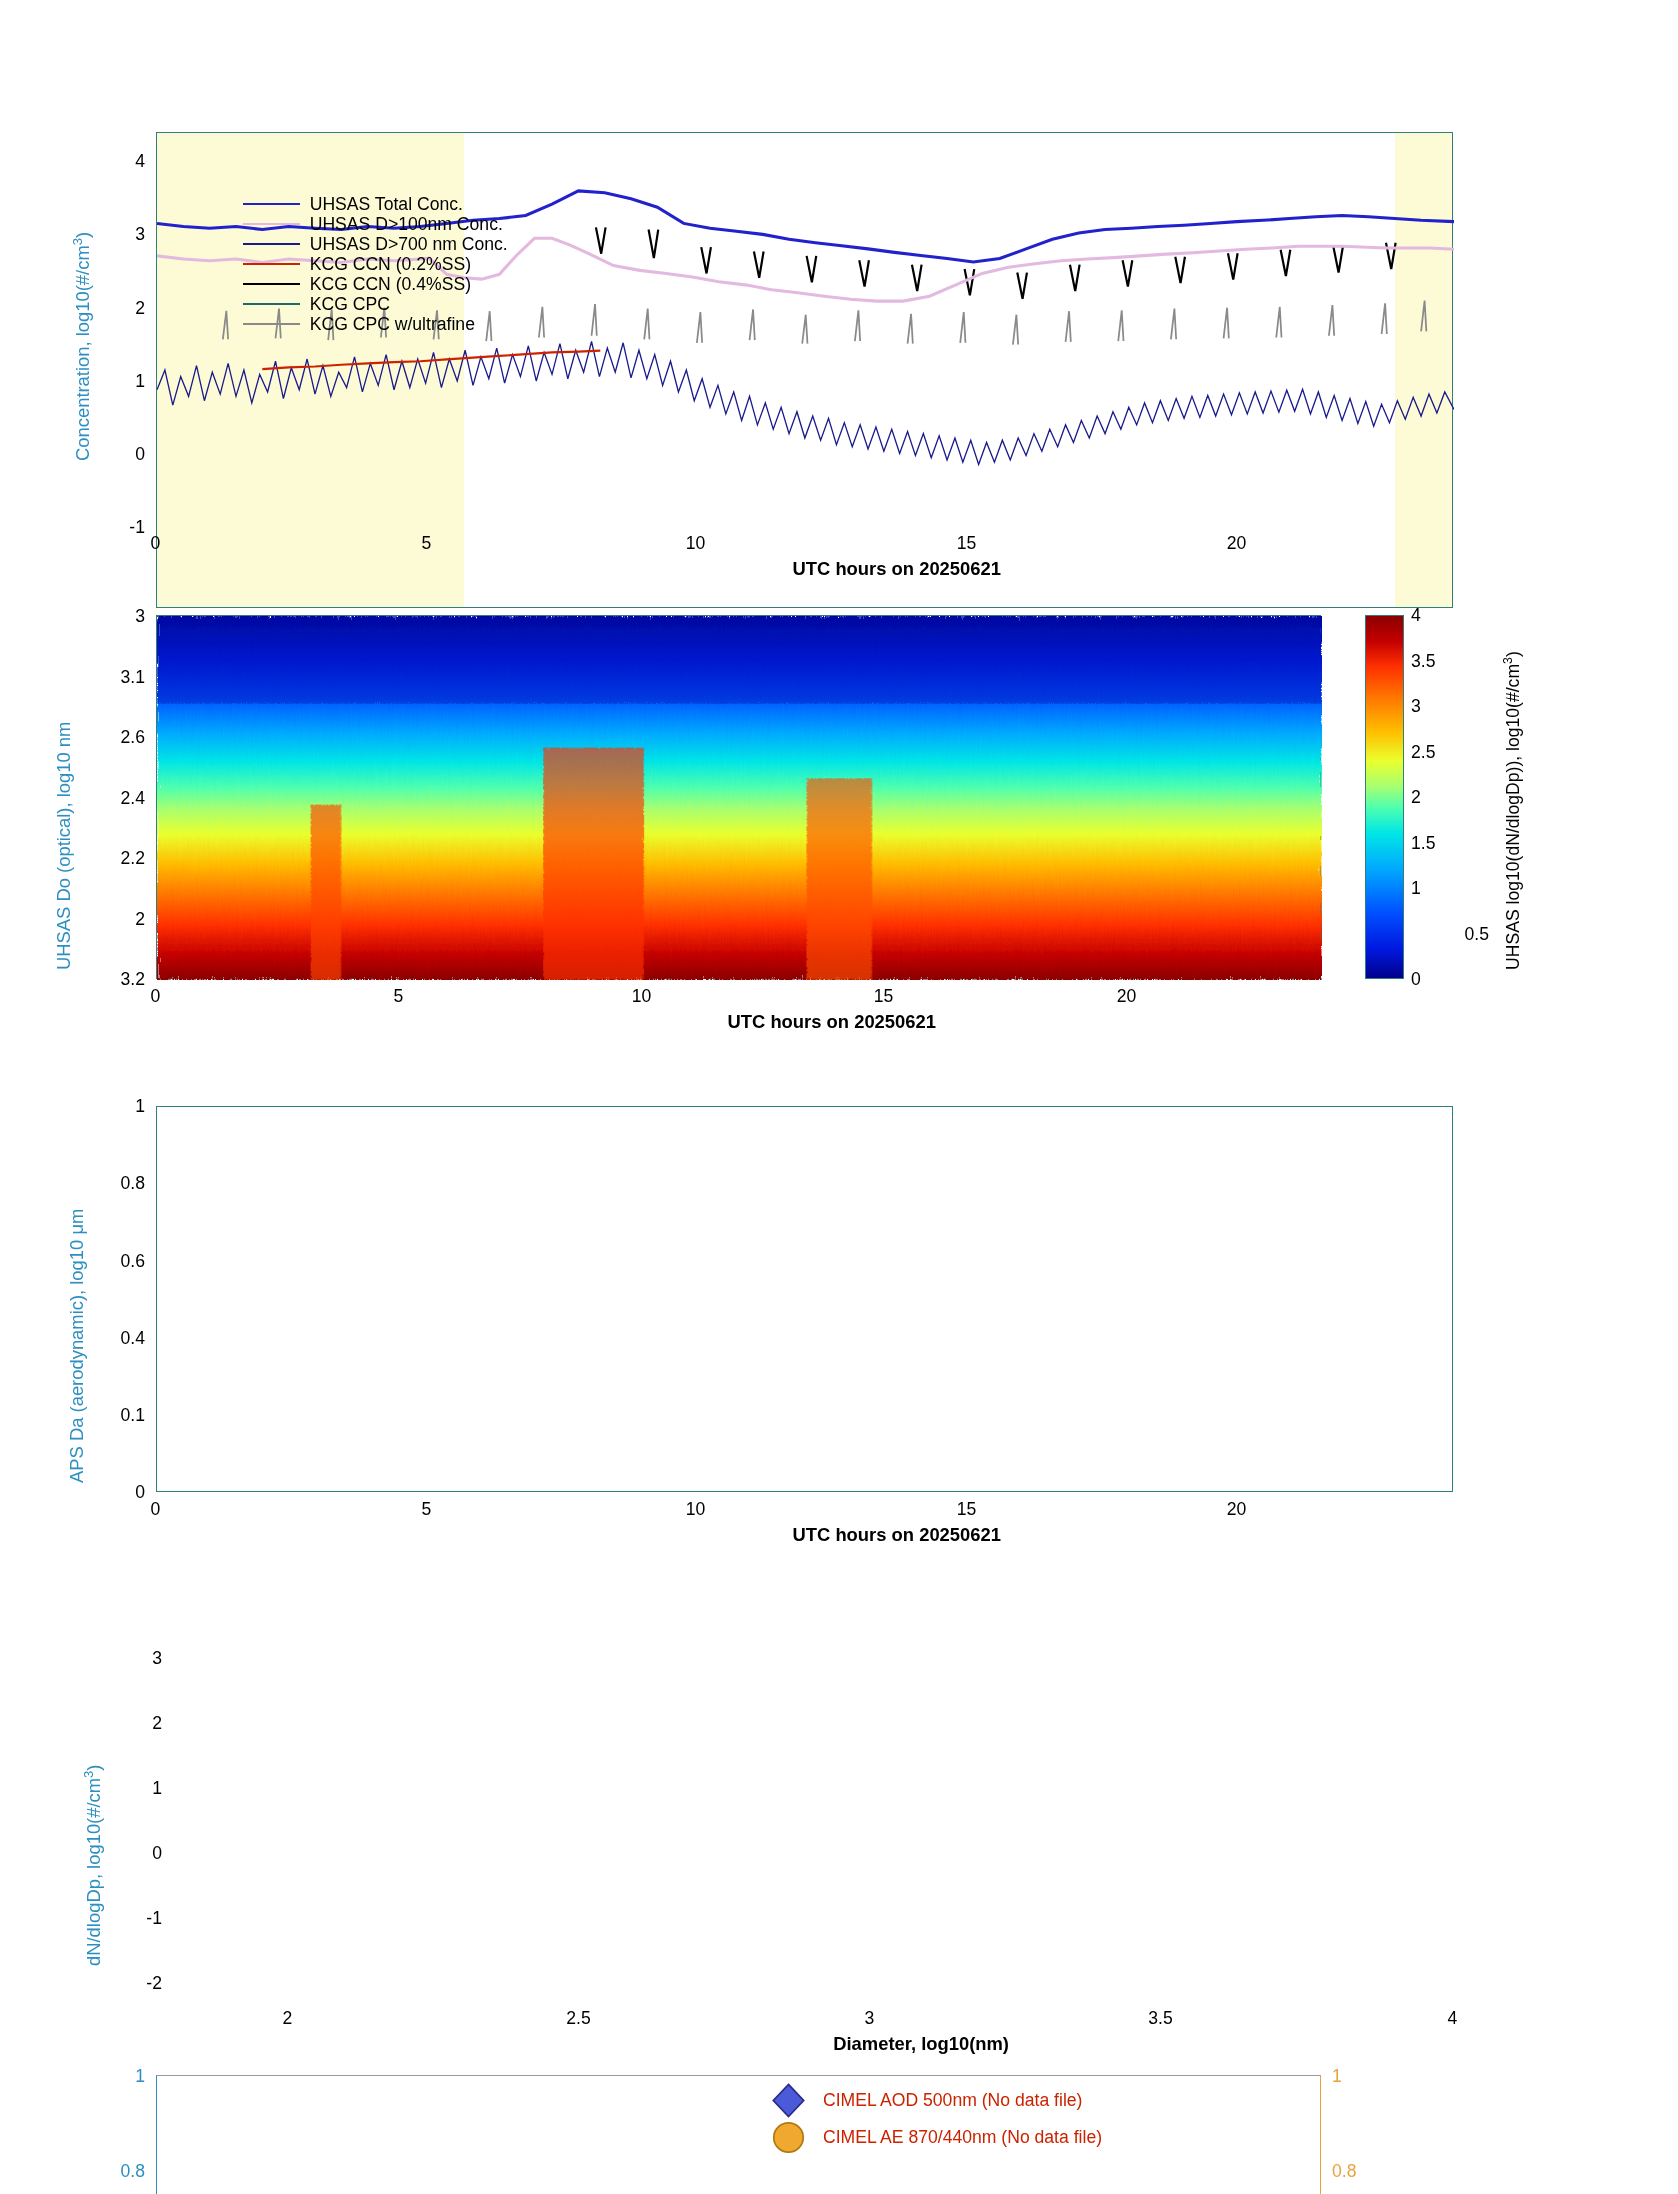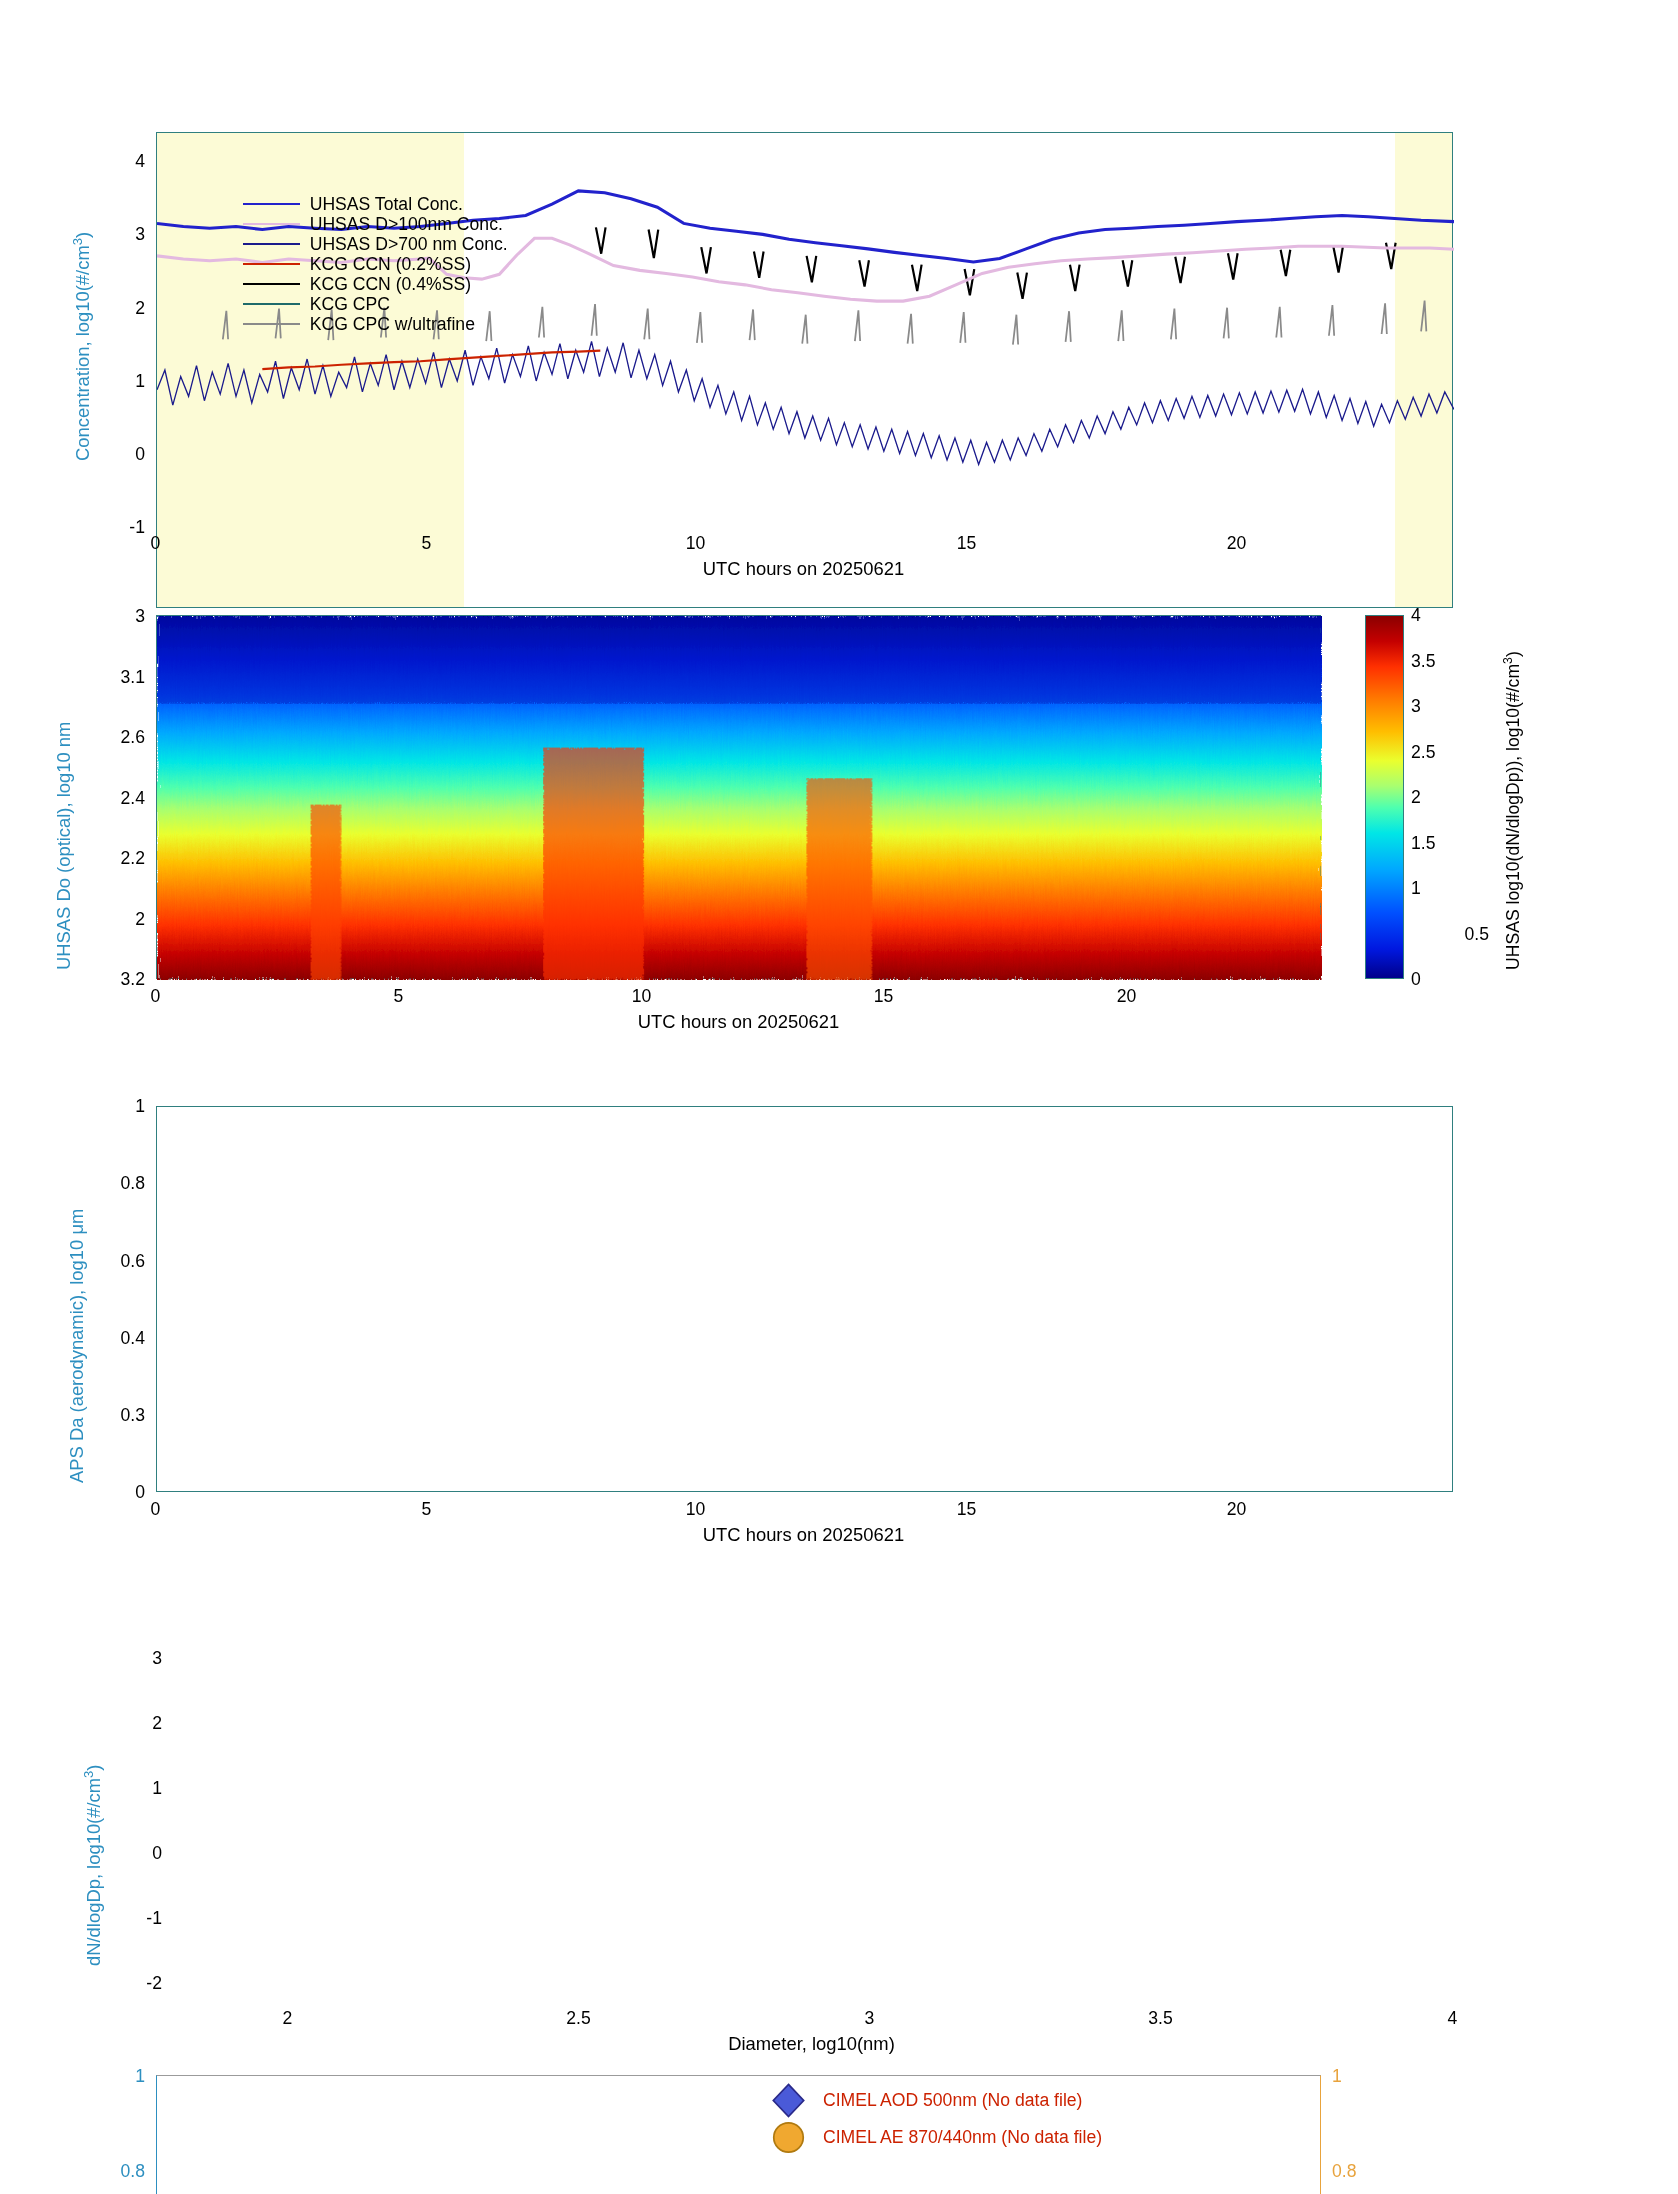--- a/index.html
+++ b/index.html
@@ -6,21 +6,21 @@
   body{width:1679px;height:2633px;font-family:"Liberation Sans",sans-serif;color:#000;}
   .page{position:relative;width:1679px;height:2633px;background:#fff;}
 
   
   .panel{position:absolute;}
   .axes{position:absolute;box-sizing:border-box;border:1.3px solid #2f7f7f;background:#fff;}
   .axes-open{position:absolute;box-sizing:border-box;background:#fff;}
 
   .tick-lbl{position:absolute;font-size:17.6px;color:#000;text-align:center;white-space:nowrap;}
   .tick-lbl-r{position:absolute;font-size:17.6px;color:#000;text-align:right;white-space:nowrap;}
-  .xlabel{position:absolute;font-size:18.4px;color:#000;text-align:center;white-space:nowrap;}
+  .xlabel{position:absolute;font-size:18.4px;color:#000;text-align:right;white-space:nowrap;font-weight:bold;}
   .ylabel{position:absolute;font-size:18.4px;color:#2d8fc0;white-space:nowrap;transform-origin:0 0;transform:rotate(-90deg);}
 
   .legend{position:absolute;}
   .legend-row{display:flex;align-items:center;height:20px;}
   .legend-line{width:57px;height:2.2px;margin-right:9.7px;}
   .legend-txt{font-size:17.6px;color:#000;white-space:nowrap;}
 
   .band{position:absolute;background:#fcfbd6;}
 
   svg{display:block;}
@@ -223,21 +223,21 @@
 
     <div style="position:absolute;left:1501px;top:386px;transform-origin:0 0;transform:rotate(-90deg);font-size:17.6px;color:#000;white-space:nowrap;">
       <span>UHSAS log10(dN/dlogDp)),  log10(#/cm</span><sup style="font-size:12.3px;">3</sup><span>)</span>
     </div>
   </div>
 
   <div class="panel" style="left:0;top:1097px;width:1679px;height:518px;">
     <div class="axes" style="left:156px;top:8.8px;width:1297px;height:386px;"></div>
 
     <div class="tick-lbl-r" style="left:92px;top:385px;width:53px;">0</div>
-    <div class="tick-lbl-r" style="left:92px;top:308px;width:53px;">0.3</div>
+    <div class="tick-lbl-r" style="left:92px;top:308px;width:53px;">0.1</div>
     <div class="tick-lbl-r" style="left:92px;top:231px;width:53px;">0.4</div>
     <div class="tick-lbl-r" style="left:92px;top:154px;width:53px;">0.6</div>
     <div class="tick-lbl-r" style="left:92px;top:76px;width:53px;">0.8</div>
     <div class="tick-lbl-r" style="left:92px;top:-0.9px;width:53px;">1</div>
 
     <div class="tick-lbl" style="left:138px;top:402px;width:35px;">0</div>
     <div class="tick-lbl" style="left:409px;top:402px;width:35px;">5</div>
     <div class="tick-lbl" style="left:678px;top:402px;width:35px;">10</div>
     <div class="tick-lbl" style="left:949px;top:402px;width:35px;">15</div>
     <div class="tick-lbl" style="left:1219px;top:402px;width:35px;">20</div>

